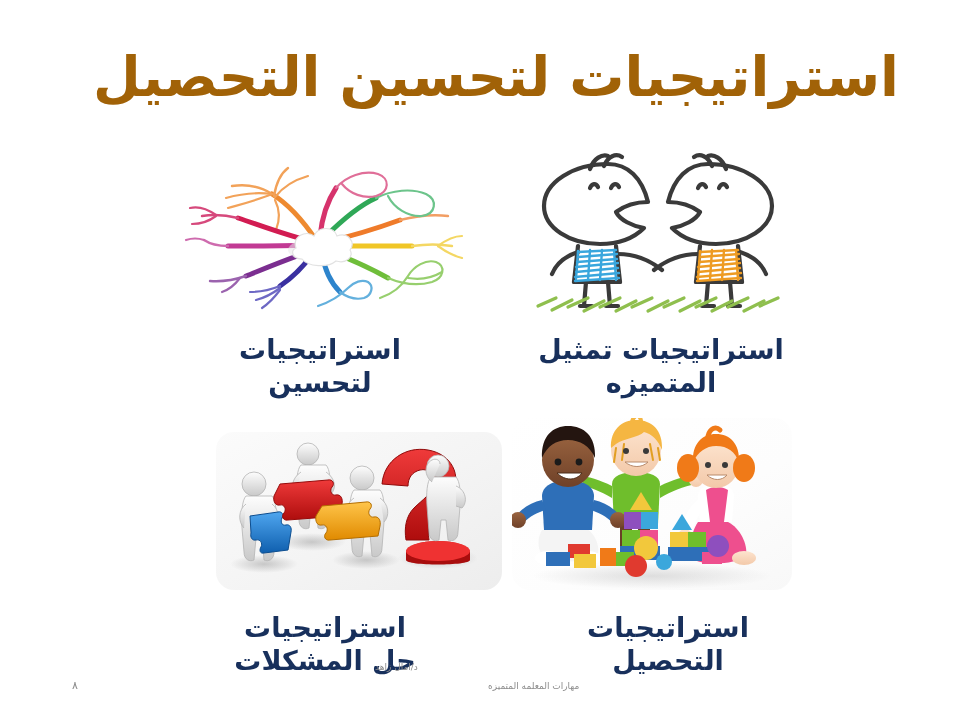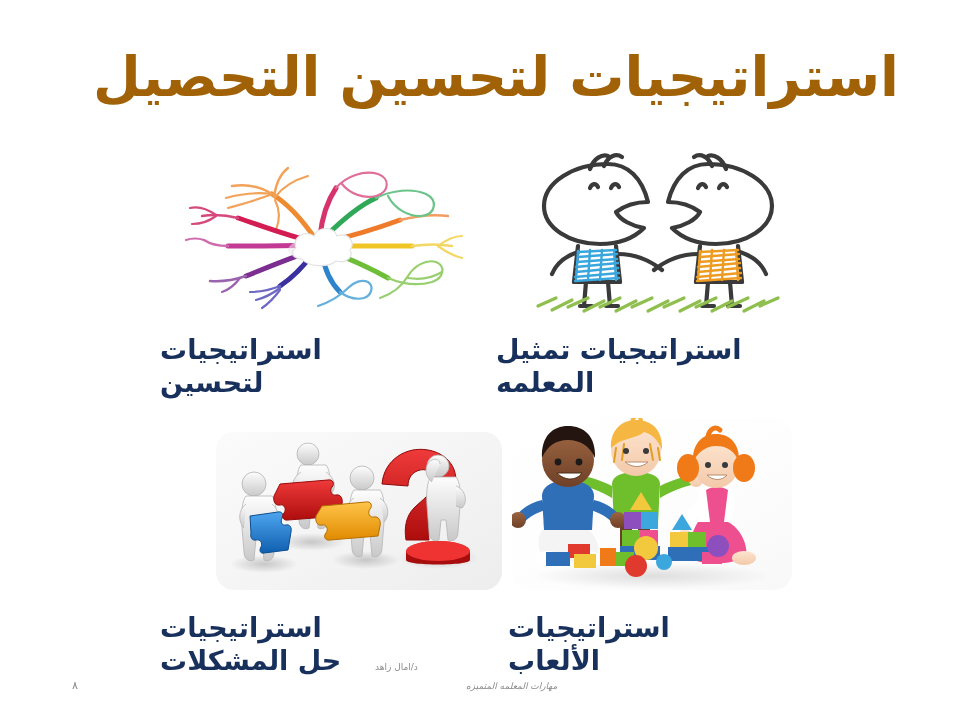--- a/index.html
+++ b/index.html
@@ -33,21 +33,21 @@
     letter-spacing: -1px;
     direction: rtl;
     white-space: nowrap;
   }
   .cell-media {
     position: absolute;
     display: block;
   }
   .cell-label {
     position: absolute;
-    text-align: left;
+    text-align: center;
     color: #18305C;
     font-size: 27px;
     font-weight: bold;
     line-height: 1.22;
     direction: rtl;
   }
 
   
   #media-mindmap   { left: 176px; top: 158px; width: 290px; height: 160px; }
   #label-mindmap   { left: 160px; top: 334px; width: 320px; }
@@ -78,21 +78,21 @@
   svg.art { position: absolute; inset: 0; width: 100%; height: 100%; display: block; }
 
   
   .footer-text {
     position: absolute;
     color: #8c8c8c;
     font-size: 9px;
     direction: rtl;
     white-space: nowrap;
   }
-  #footer-course { left: 466px; top: 681px; font-style: italic; }
+  #footer-course { left: 488px; top: 681px; }
   #footer-author { left: 375px; top: 662px; }
   #footer-page   { left: 72px;  top: 679px; font-size: 11px; }
 </style>
 </head>
 <body>
 
 <div id="slide">
 
   <div id="slide-title">استراتيجيات لتحسين التحصيل</div>
 
@@ -249,21 +249,21 @@
           <path d="M184 157 L204 148"></path>
           <path d="M200 161 L220 151"></path>
         <path d="M216 157 L236 148"></path>
           <path d="M232 161 L252 151"></path>
           <path d="M248 156 L266 148"></path>
       </g>
     </svg>
   </div>
   <div class="cell-label" id="label-roleplay">
     <div>استراتيجيات تمثيل</div>
-    <div>المعلمه</div>
+    <div>المتميزه</div>
   </div>
 
   <div class="cell-media" id="media-puzzle">
     <div class="soft-plate"></div>
     <svg class="art" viewBox="0 0 286 158" preserveAspectRatio="xMidYMid meet" aria-hidden="true">
       <defs>
         <linearGradient id="gBody" x1="0" y1="0" x2="0" y2="1">
           <stop offset="0" stop-color="#fdfdfd"></stop>
             <stop offset="1" stop-color="#c9c9c9"></stop>
         </linearGradient>
@@ -463,20 +463,20 @@
 
         <circle cx="134" cy="130" r="12" fill="#F2C83C"></circle>
         <circle cx="124" cy="148" r="11" fill="#E03A2F"></circle>
         <circle cx="206" cy="128" r="11" fill="#8E4FBE"></circle>
         <circle cx="152" cy="144" r="8" fill="#3BA7DC"></circle>
       </g>
     </svg>
   </div>
   <div class="cell-label" id="label-kids">
     <div>استراتيجيات</div>
-    <div>الألعاب</div>
+    <div>التحصيل</div>
   </div>
 
   <div class="footer-text" id="footer-course">مهارات المعلمه المتميزه</div>
   <div class="footer-text" id="footer-author">د/امال زاهد</div>
   <div class="footer-text" id="footer-page">٨</div>
 
 </div>
 
 </body></html>

